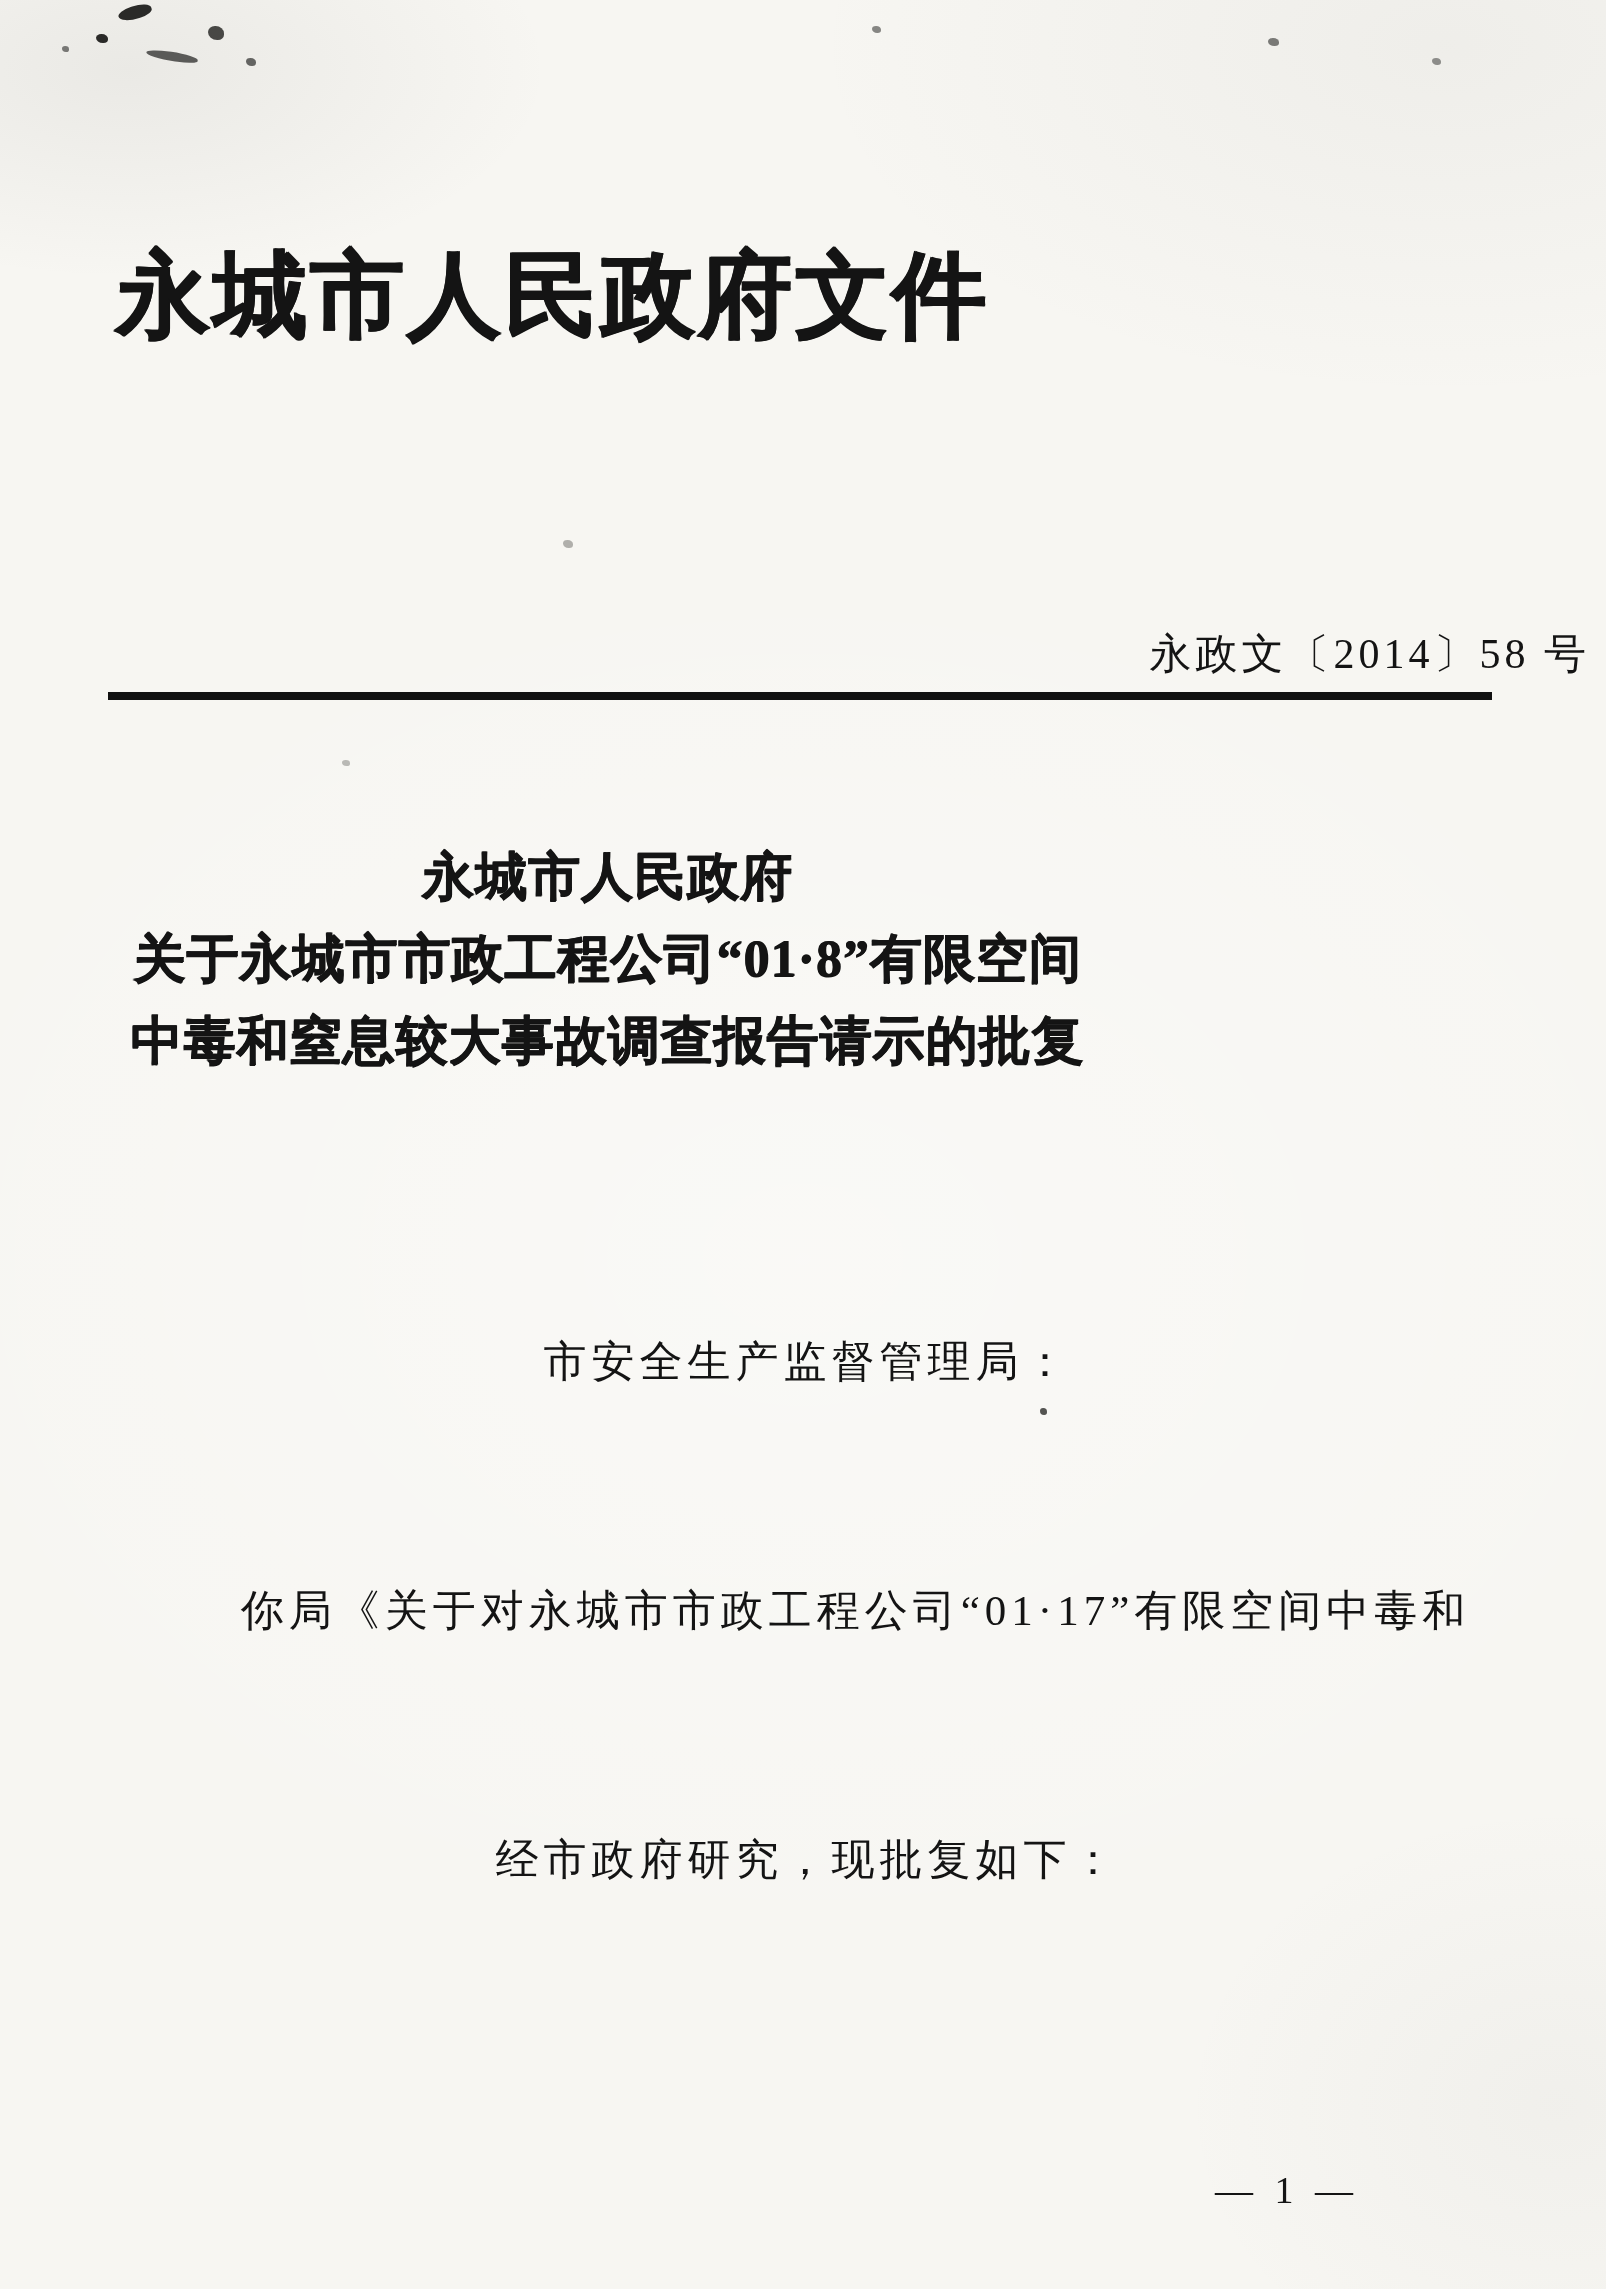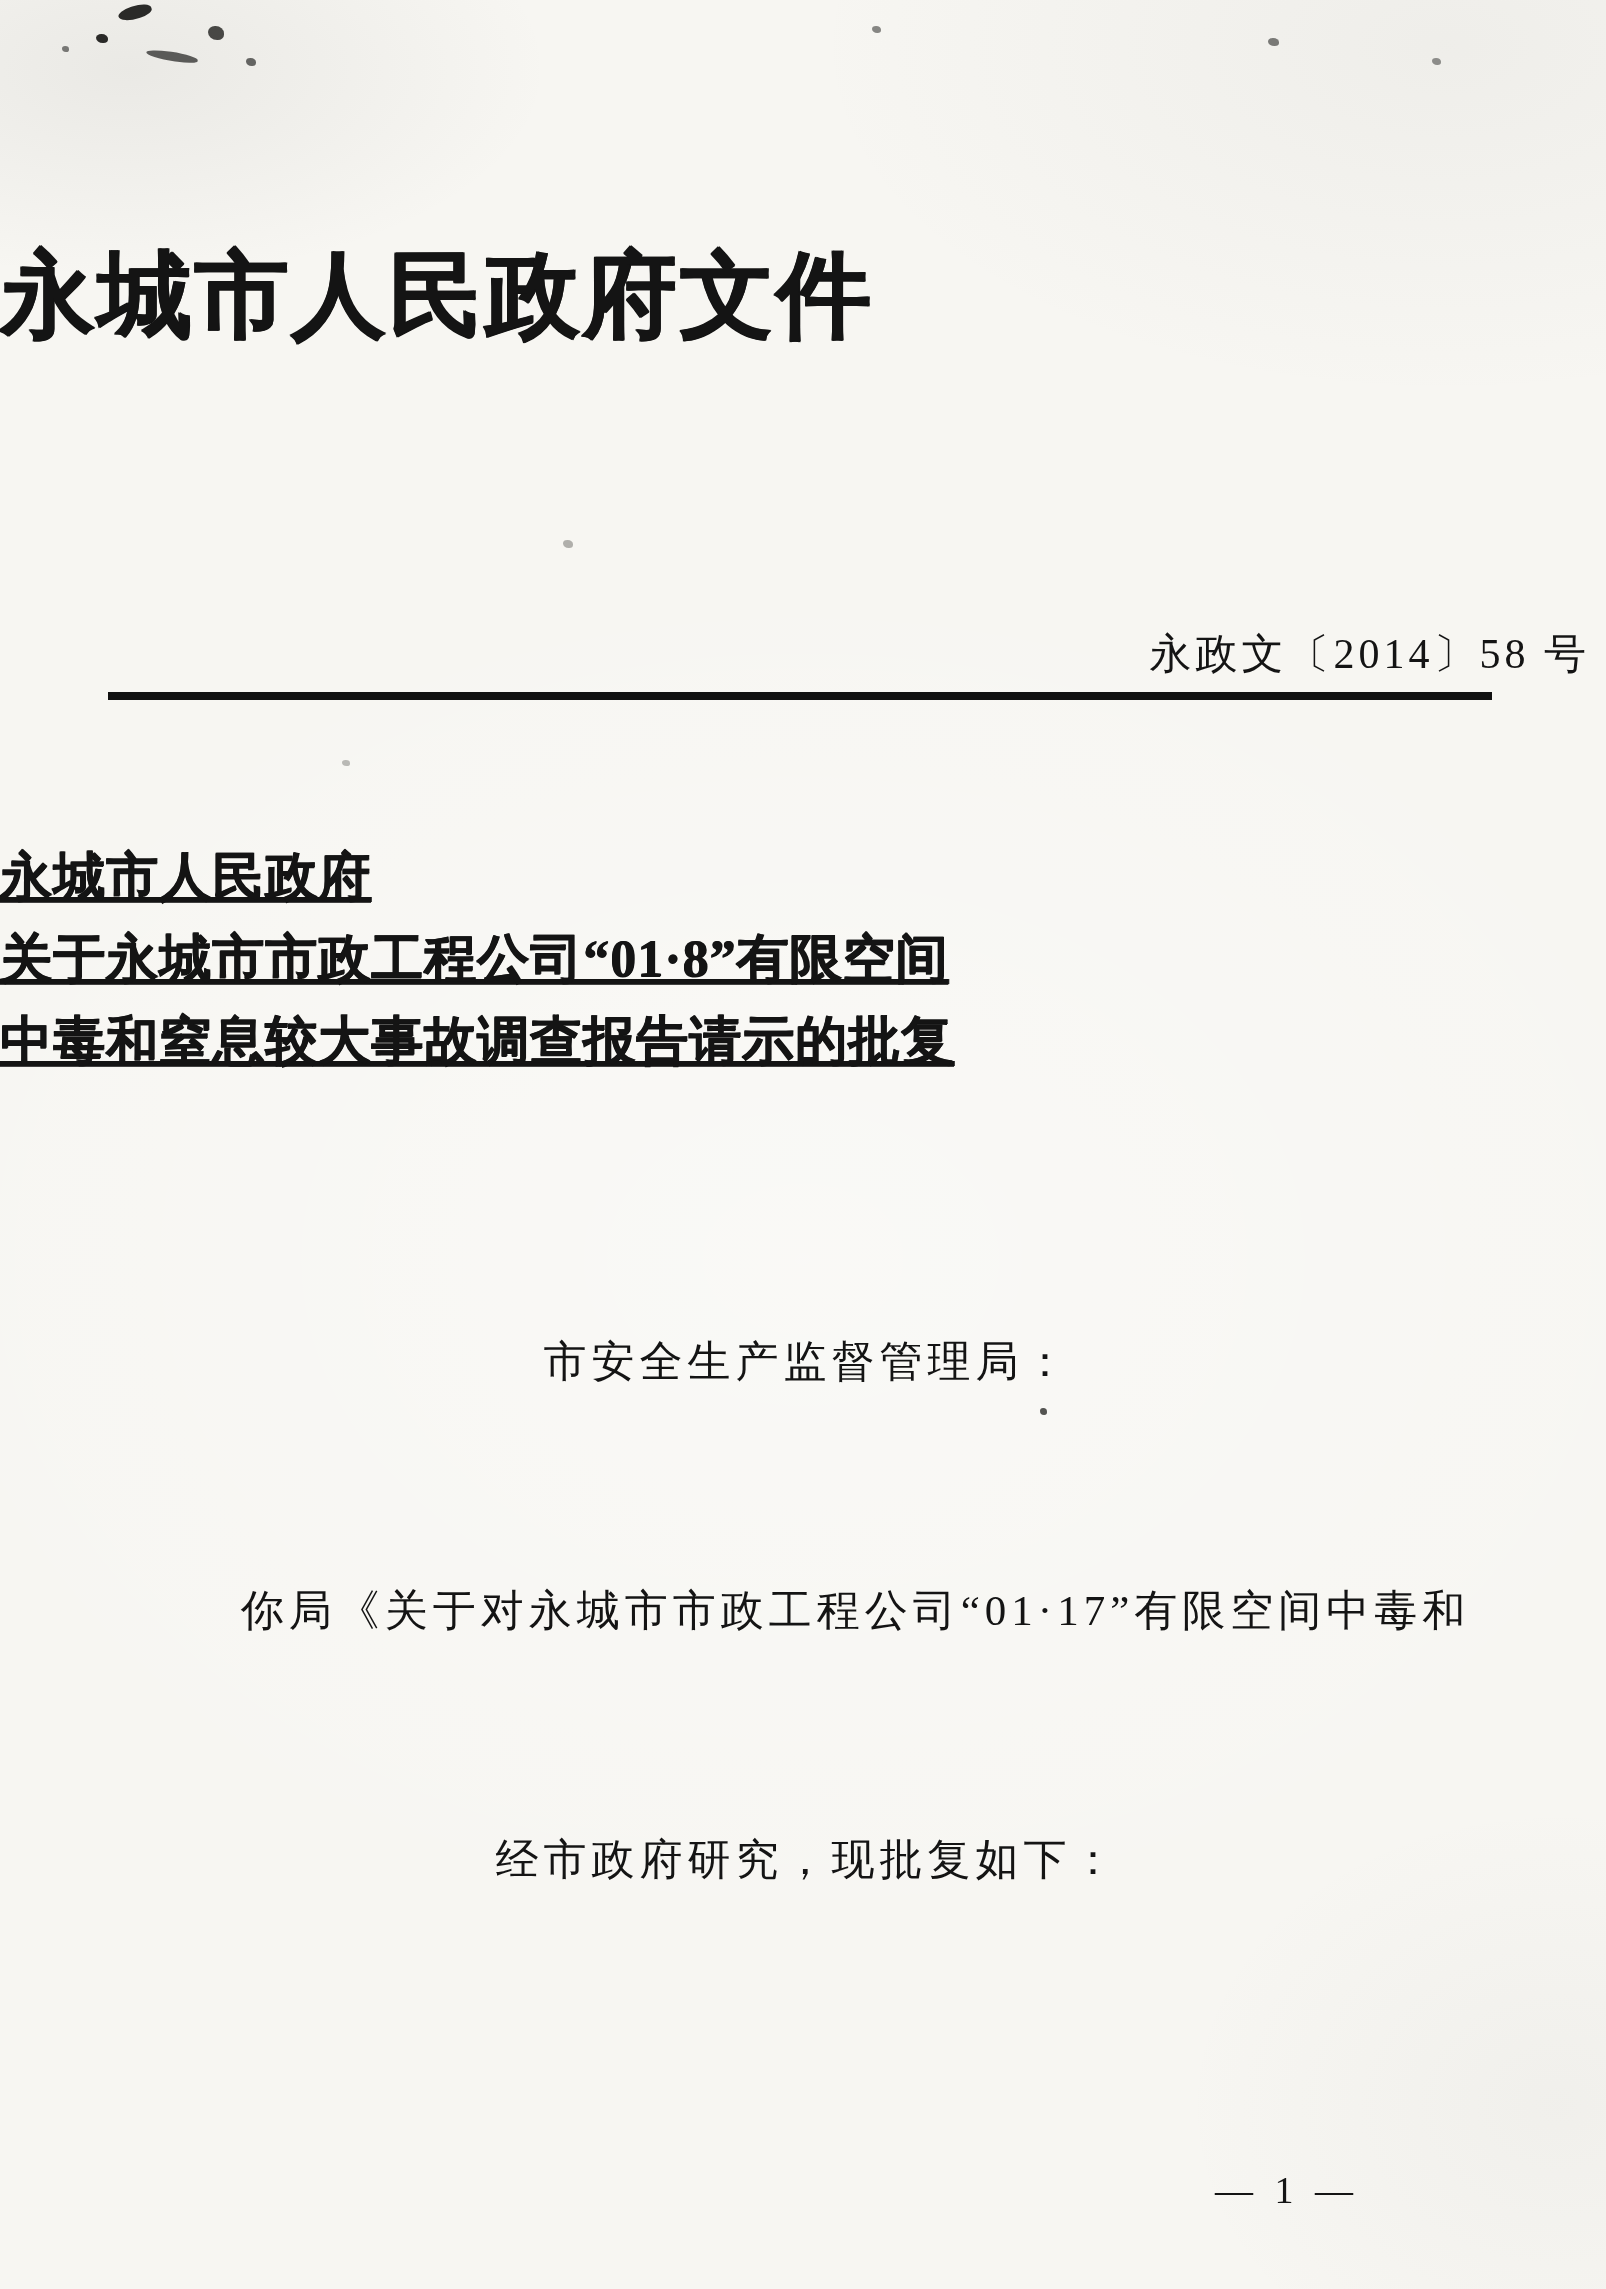--- a/index.html
+++ b/index.html
@@ -13,39 +13,38 @@
   .paper-tint{
     position:absolute;inset:0;
     background:
       radial-gradient(ellipse 600px 300px at 8% 3%, rgba(120,120,115,0.10), transparent 70%),
       radial-gradient(ellipse 900px 500px at 90% 2%, rgba(130,130,125,0.07), transparent 70%),
       radial-gradient(ellipse 1200px 900px at 50% 55%, rgba(255,255,255,0.35), transparent 80%),
       radial-gradient(ellipse 500px 400px at 97% 92%, rgba(120,120,115,0.05), transparent 75%);
   }
   .org-title{
     position:absolute;left:0;top:232px;width:1104px;
-    text-align:left;
+    text-align:center;
     font-size:94px;font-weight:900;letter-spacing:3px;
     text-shadow:1.6px 0 currentColor,0 1.2px currentColor,1.2px 1.2px currentColor;
     white-space:nowrap;
   }
   .doc-number{
     position:absolute;left:0;top:626px;width:1590px;
     text-align:right;
     font-size:42px;letter-spacing:4px;white-space:nowrap;
   }
   .rule{
     position:absolute;left:108px;top:692px;width:1384px;height:8px;
     background:#111;
   }
   .subject{
     position:absolute;left:0;top:836px;width:1215px;
-    font-weight:900;
+    text-align:center;font-weight:900;
     text-shadow:0.8px 0 currentColor,0 0.8px currentColor;
-    text-decoration:underline;
   }
   .subject .s-line{font-size:52px;line-height:82px;white-space:nowrap;letter-spacing:1px;}
   .body-text{
     position:absolute;left:120px;top:1154px;width:1375px;
     font-size:43px;line-height:83px;letter-spacing:5px;
     white-space:pre-wrap;
   }
   .body-line{height:83px;white-space:nowrap;text-align:center;}
   .page-number{
     position:absolute;left:1215px;top:2168px;

